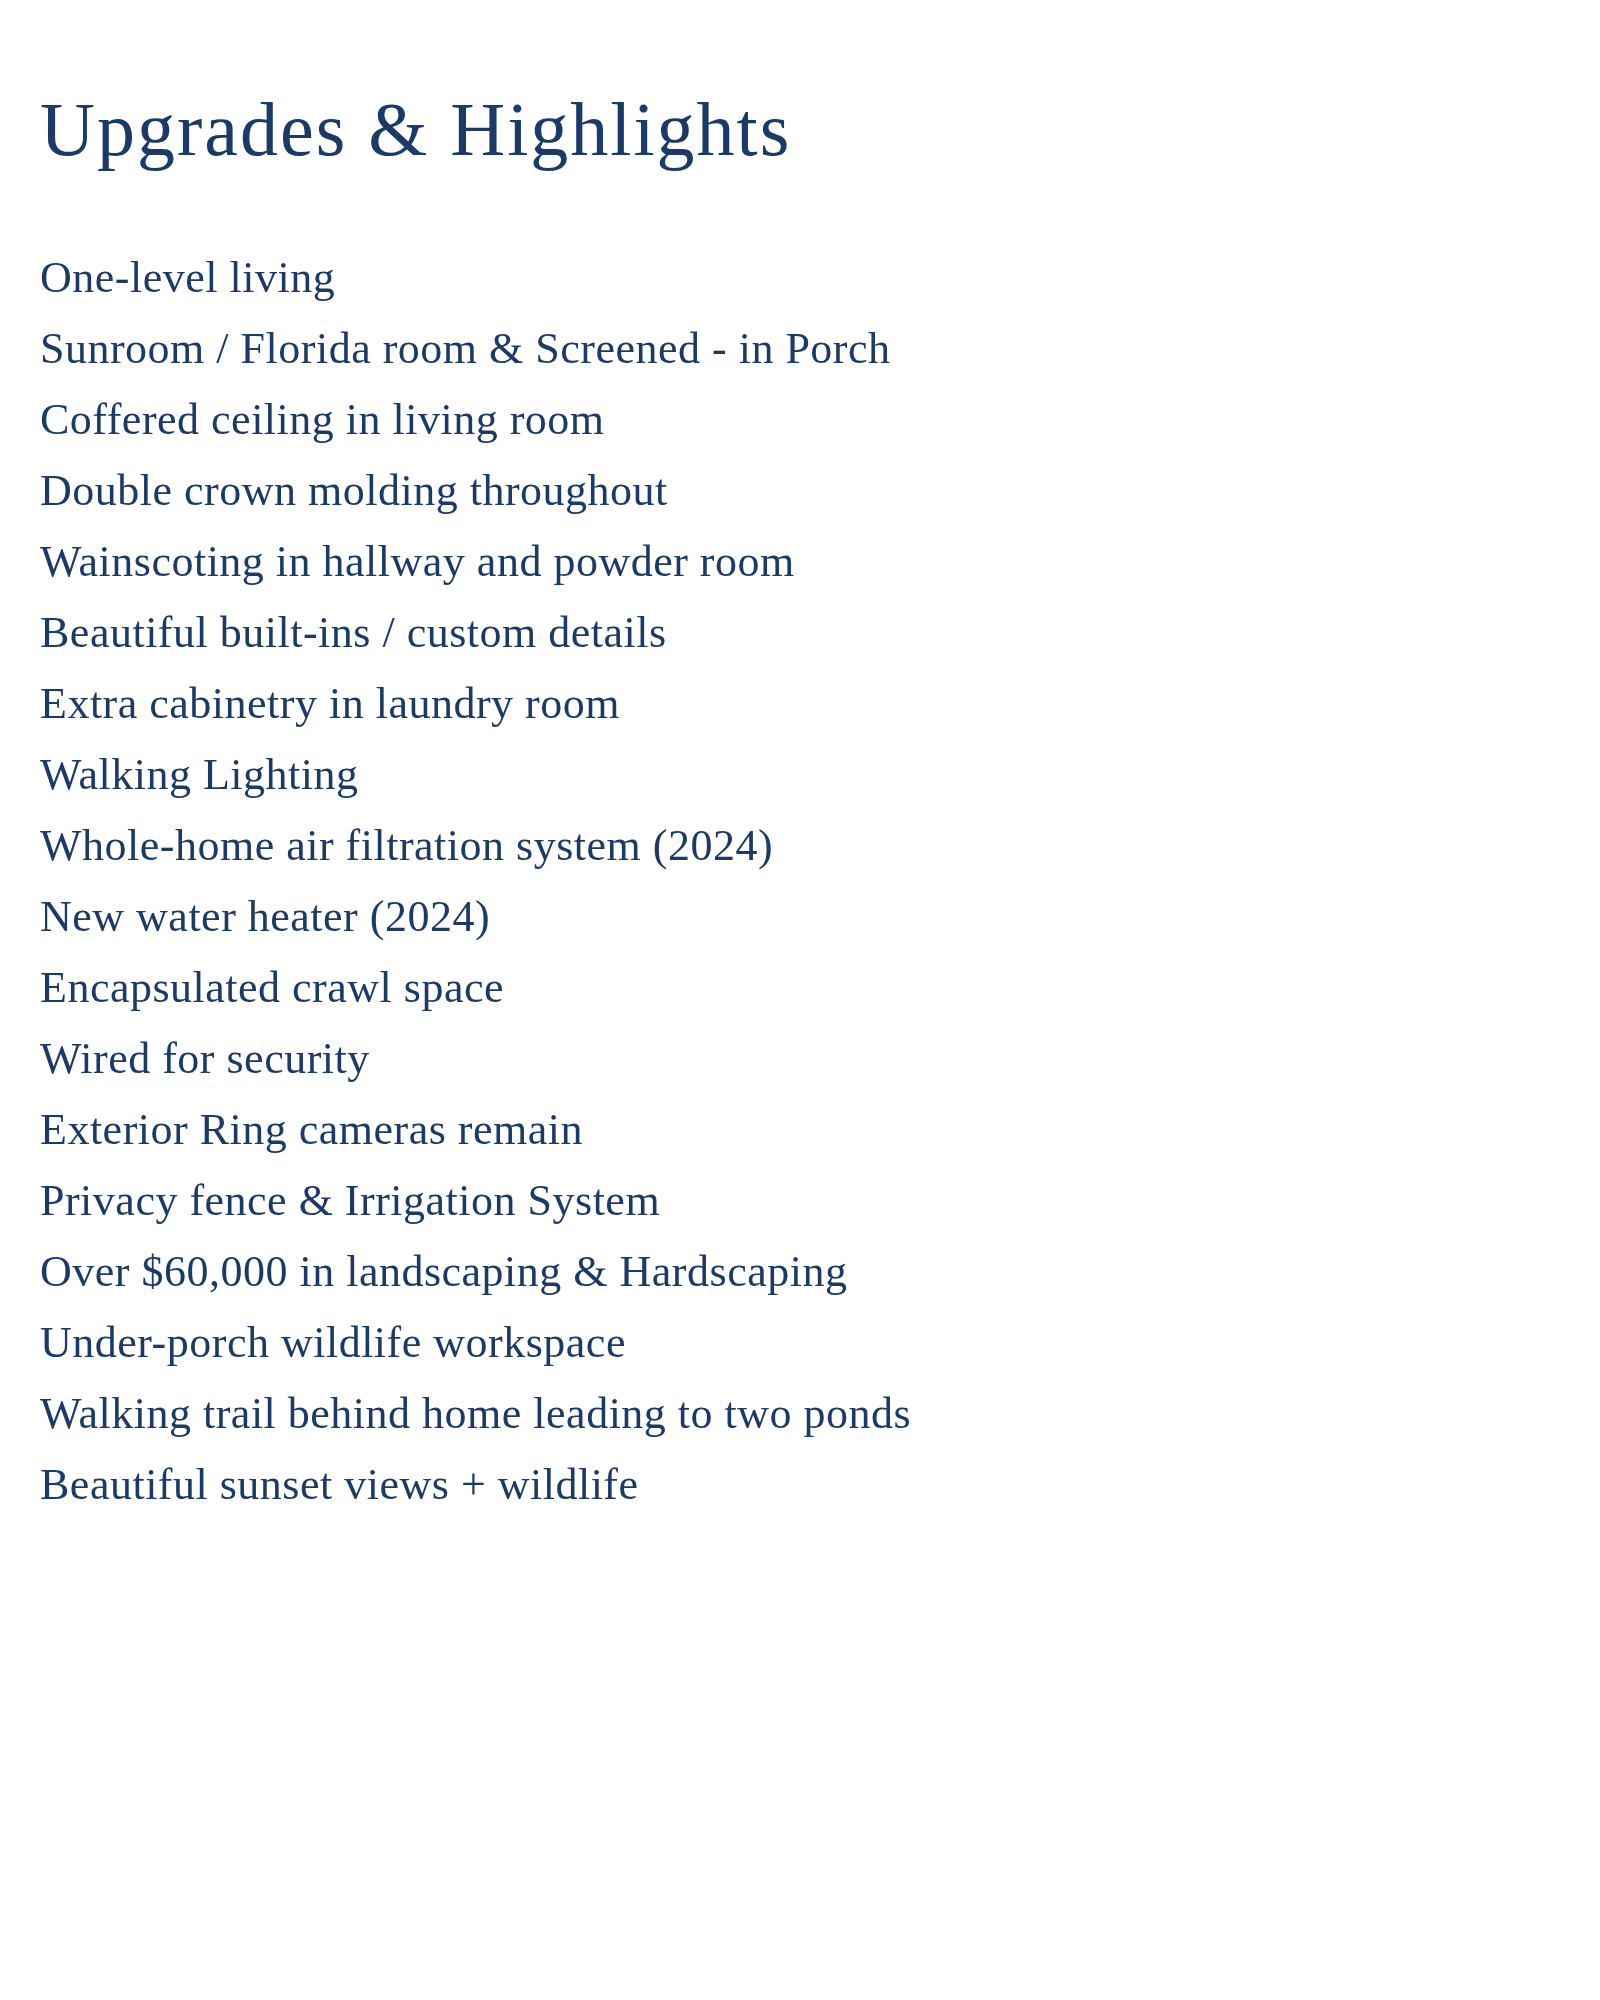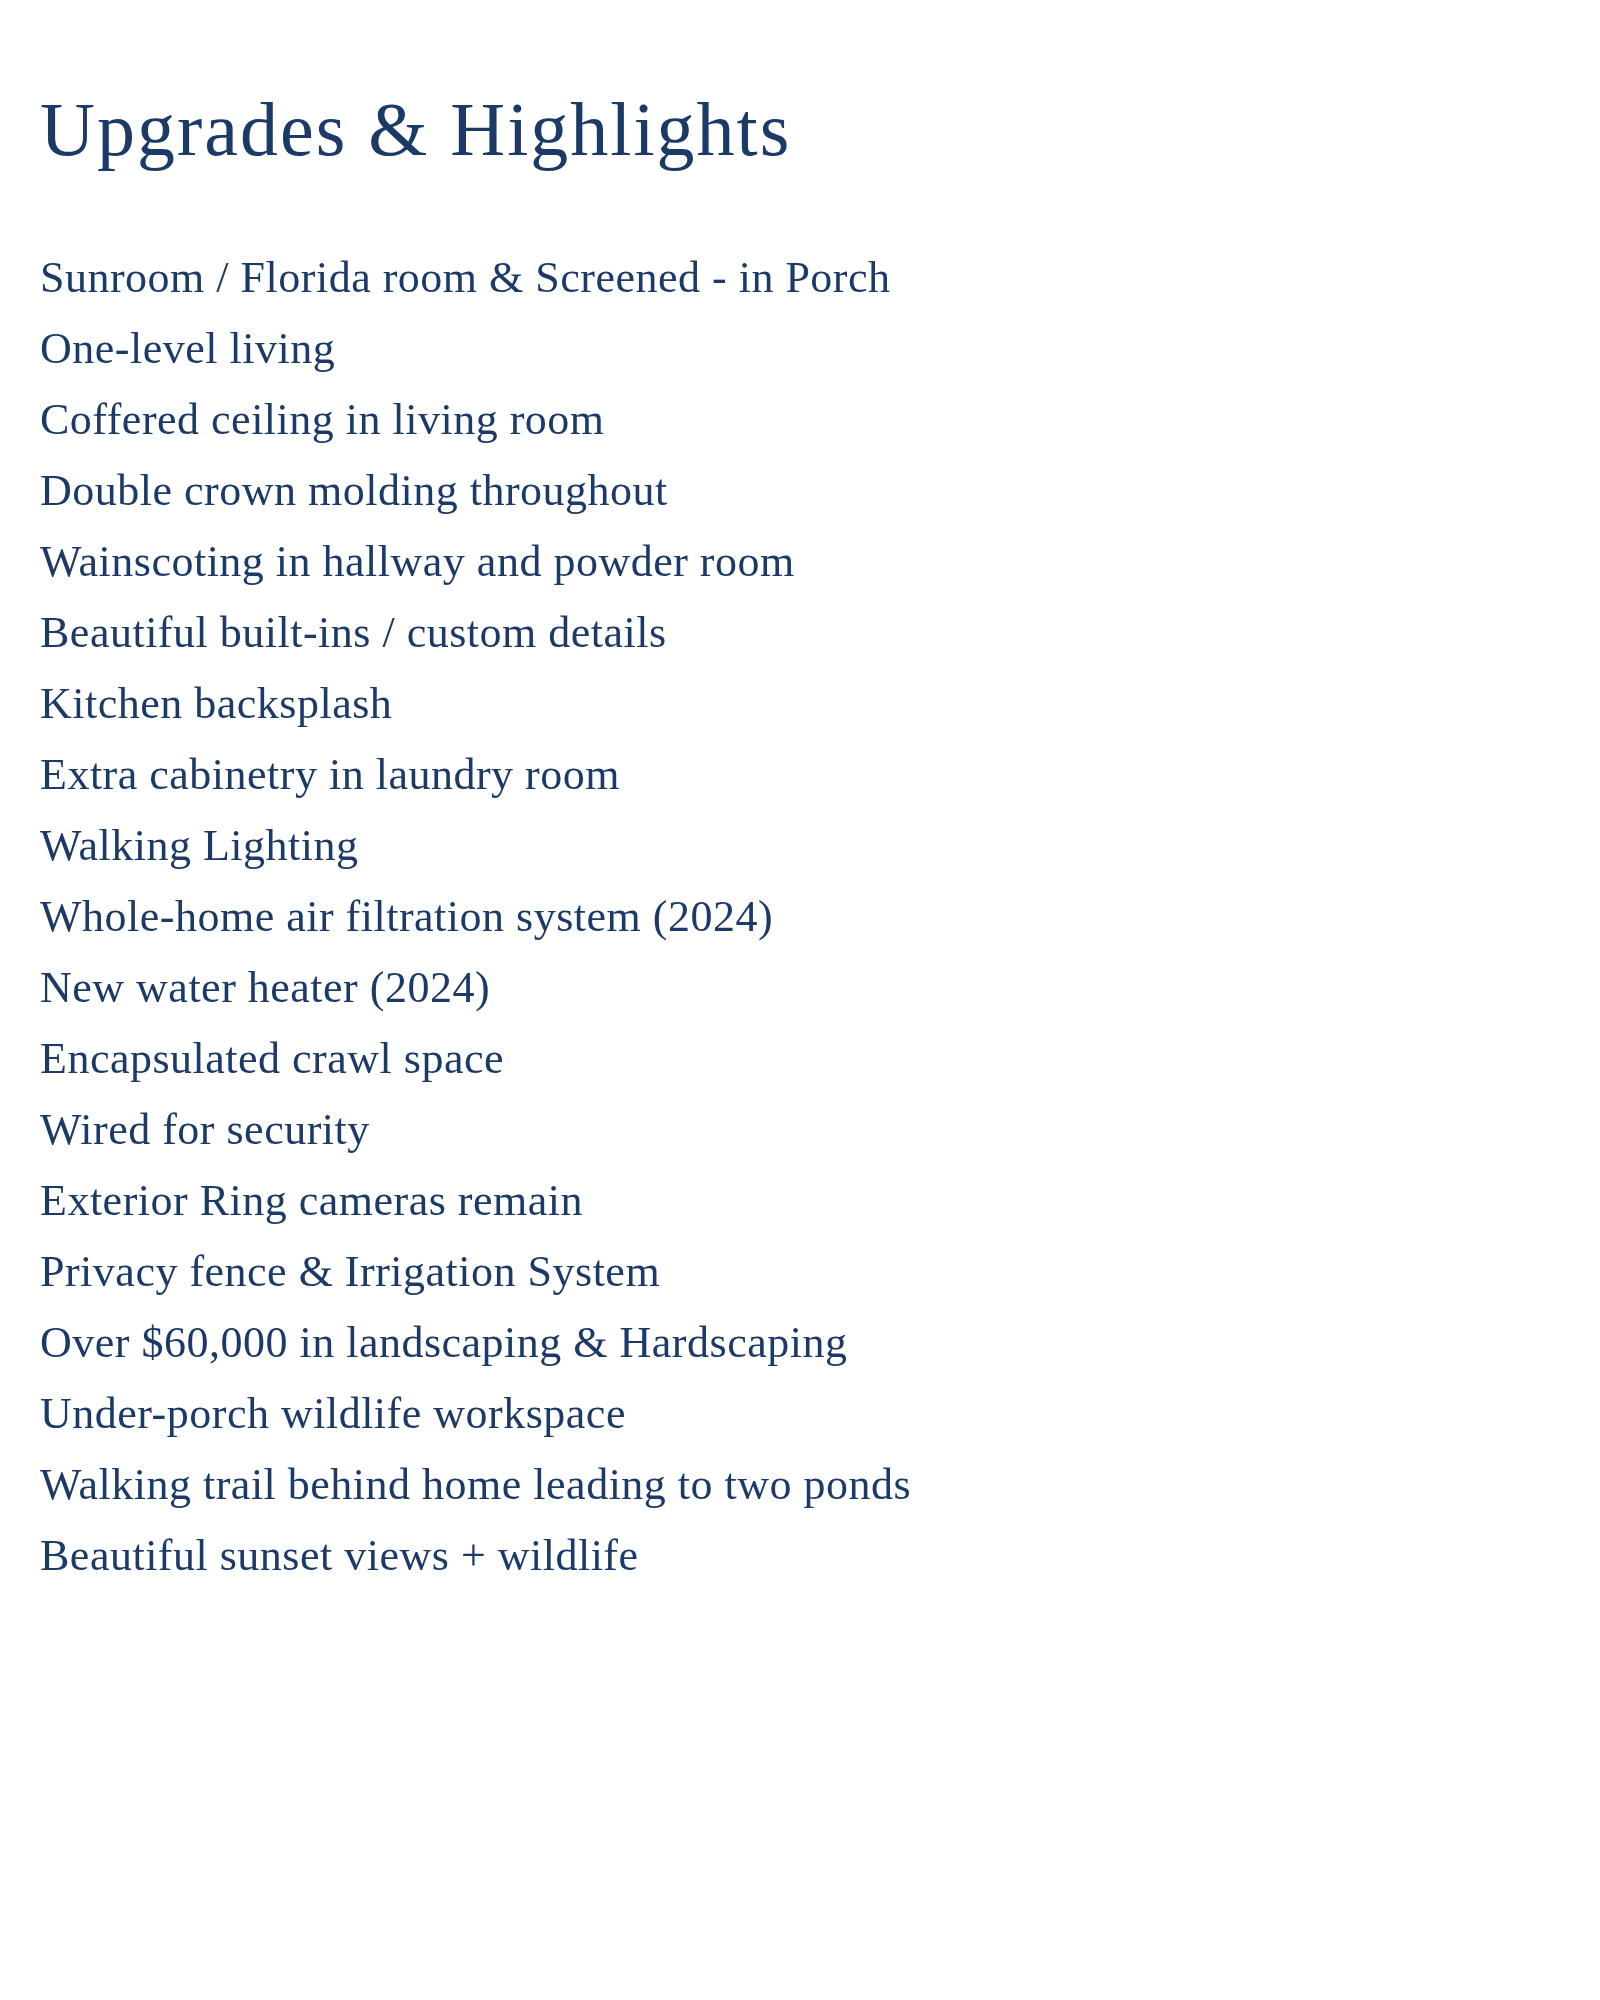--- a/index.html
+++ b/index.html
@@ -42,27 +42,26 @@
     white-space: nowrap;
   }
 </style>
 </head>
 <body style="background: rgb(255, 255, 255);">
 
 <div class="page" style="color: rgb(27, 58, 104);">
   <h1 class="page-title">Upgrades &amp; Highlights</h1>
 
   <ul class="highlights-list">
+    <li class="highlight-item">One-level living</li>
     <li class="highlight-item">Sunroom / Florida room &amp; Screened - in Porch</li>
-    <li class="highlight-item">One-level living</li>
     <li class="highlight-item">Coffered ceiling in living room</li>
     <li class="highlight-item">Double crown molding throughout</li>
     <li class="highlight-item">Wainscoting in hallway and powder room</li>
     <li class="highlight-item">Beautiful built-ins / custom details</li>
-    <li class="highlight-item">Kitchen backsplash</li>
     <li class="highlight-item">Extra cabinetry in laundry room</li>
     <li class="highlight-item">Walking Lighting</li>
     <li class="highlight-item">Whole-home air filtration system (2024)</li>
     <li class="highlight-item">New water heater (2024)</li>
     <li class="highlight-item">Encapsulated crawl space</li>
     <li class="highlight-item">Wired for security</li>
     <li class="highlight-item">Exterior Ring cameras remain</li>
     <li class="highlight-item">Privacy fence &amp; Irrigation System</li>
     <li class="highlight-item">Over $60,000 in landscaping &amp; Hardscaping</li>
     <li class="highlight-item">Under-porch wildlife workspace</li>

